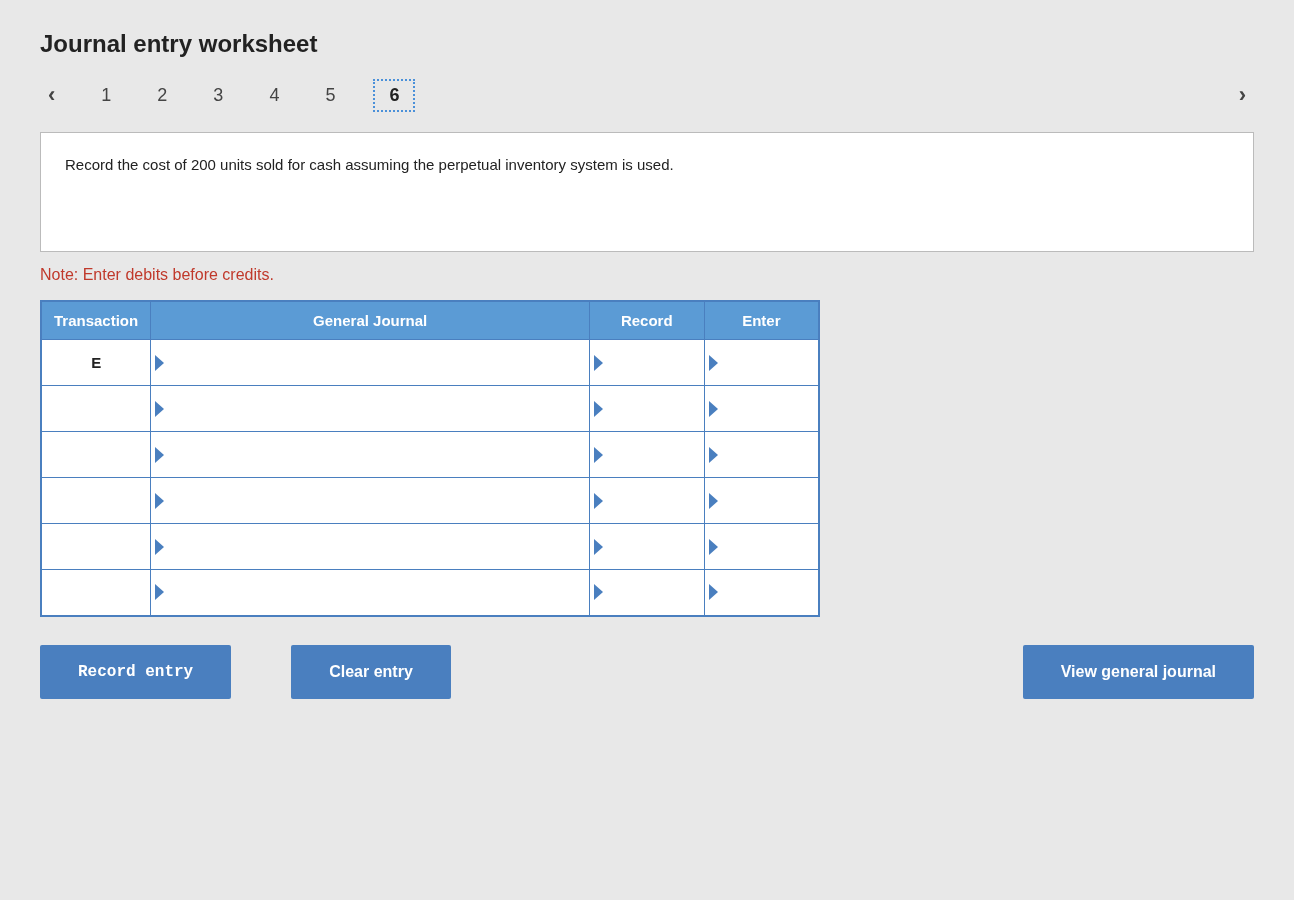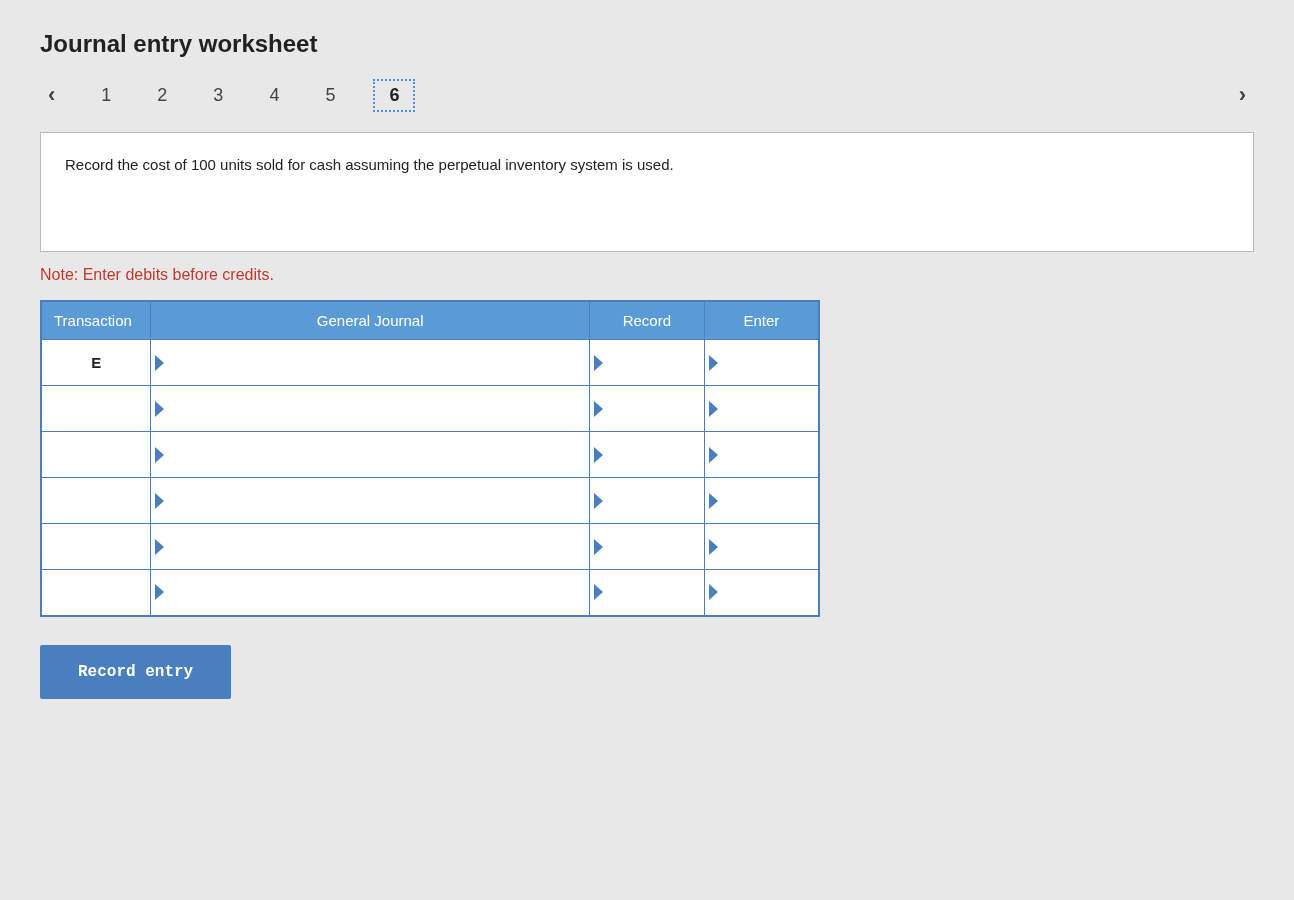--- a/index.html
+++ b/index.html
@@ -59,21 +59,21 @@
     }
     
     .journal-table {
       border-collapse: collapse;
       width: 780px;
       border: 2px solid #4a7fbf;
     }
     .journal-table th {
       background: #5b9bd5;
       color: #fff;
-      font-weight: normal;
+      font-weight: bold;
       padding: 10px 12px;
       border: 1px solid #4a7fbf;
       text-align: center;
     }
     .journal-table th.left { text-align: left; }
     .journal-table td {
       border: 1px solid #4a7fbf;
       padding: 0;
       height: 46px;
       background: #fff;
@@ -146,21 +146,21 @@
   <span class="nav-num">1</span>
   <span class="nav-num">2</span>
   <span class="nav-num">3</span>
   <span class="nav-num">4</span>
   <span class="nav-num">5</span>
   <span class="nav-num active">6</span>
   <button class="nav-arrow" style="margin-left:auto;">›</button>
 </div>
 
 <div class="description-box">
-  <span>Record the cost of 100 units sold for cash assuming the perpetual inventory system is used.</span>
+  <span>Record the cost of 200 units sold for cash assuming the perpetual inventory system is used.</span>
 </div>
 
 <div class="note">Note: Enter debits before credits.</div>
 
 <table class="journal-table">
   <thead>
     <tr>
       <th class="left">Transaction</th>
       <th>General Journal</th>
       <th>Record</th>
@@ -202,13 +202,15 @@
         <td class="transaction-cell"></td>
         <td class="journal-cell"><span class="cell-indicator"></span><input type="text" class="cell-input" style=""></td>
         <td class="debit-cell"><span class="cell-indicator"></span><input type="text" class="cell-input" style=""></td>
         <td class="credit-cell"><span class="cell-indicator"></span><input type="text" class="cell-input" style=""></td>
       </tr>
     </tbody>
 </table>
 
 <div class="buttons-row">
   <button class="btn-primary btn-record">Record entry</button>
+  <button class="btn-primary btn-clear">Clear entry</button>
+  <button class="btn-primary btn-view">View general journal</button>
 </div>
 
 </body></html>

